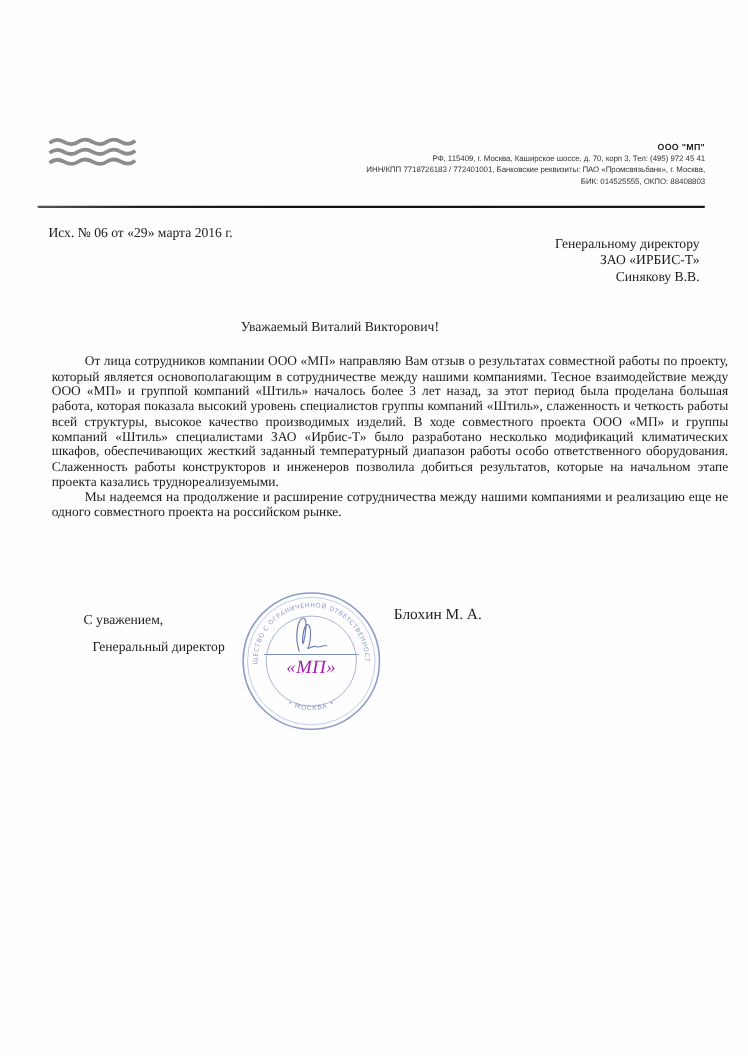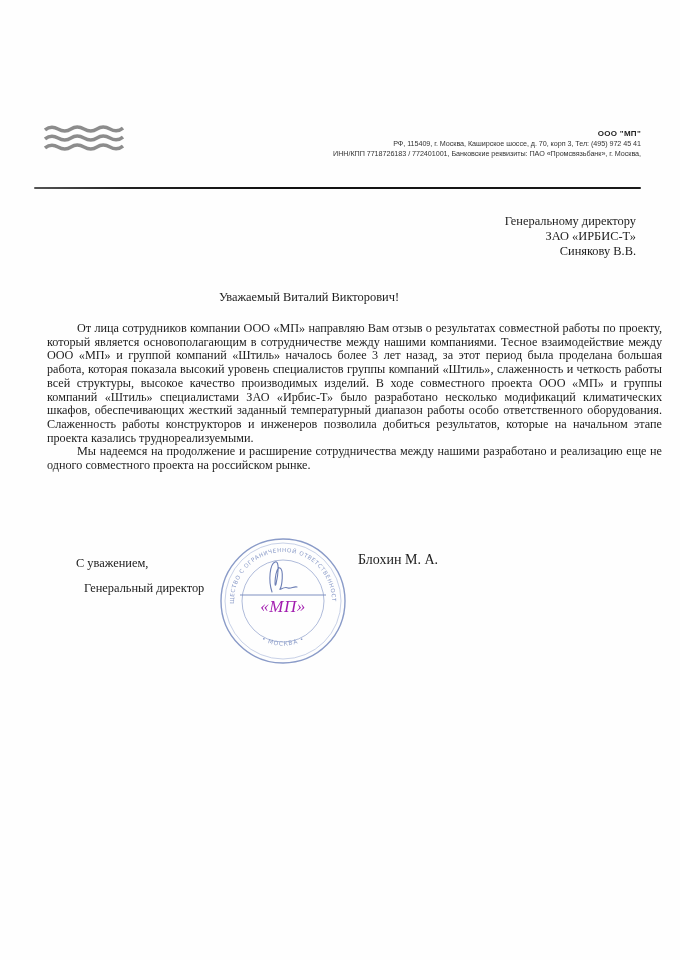--- a/index.html
+++ b/index.html
@@ -148,36 +148,38 @@
       <path d="M1 6 Q 7 1 14 5 T 27 5 T 40 5 T 53 5 T 66 5 T 79 4"></path>
       <path d="M1 15 Q 7 10 14 14 T 27 14 T 40 14 T 53 14 T 66 14 T 79 13"></path>
       <path d="M1 24 Q 7 19 14 23 T 27 23 T 40 23 T 53 23 T 66 23 T 79 22"></path>
     </g>
   </svg>
 
   <div class="company-block">
     <div class="company-name">ООО "МП"</div>
     <div>РФ, 115409, г. Москва, Каширское шоссе, д. 70, корп 3, Тел: (495) 972 45 41</div>
     <div>ИНН/КПП  7718726183 / 772401001, Банковские реквизиты: ПАО «Промсвязьбанк», г. Москва,</div>
+    <div>БИК:  014525555, ОКПО: 88408803</div>
   </div>
 
   <div class="divider"></div>
 
+  <div class="out-ref">Исх. № 06 от «29» марта 2016 г.</div>
 
   <div class="addressee">
     <div>Генеральному директору</div>
     <div>ЗАО «ИРБИС-Т»</div>
     <div>Синякову В.В.</div>
   </div>
 
   <div class="greeting">Уважаемый Виталий Викторович!</div>
 
   <div class="body-text">
     <p>От лица сотрудников компании ООО «МП» направляю Вам отзыв о результатах совместной работы по проекту, который является основополагающим в сотрудничестве между нашими компаниями. Тесное взаимодействие между ООО «МП» и группой компаний «Штиль» началось более 3 лет назад, за этот период была проделана большая работа, которая показала высокий уровень специалистов группы компаний «Штиль», слаженность и четкость работы всей структуры, высокое качество производимых изделий. В ходе совместного проекта ООО «МП» и группы компаний «Штиль» специалистами ЗАО «Ирбис-Т» было разработано несколько модификаций климатических шкафов, обеспечивающих жесткий заданный температурный диапазон работы особо ответственного оборудования. Слаженность работы конструкторов и инженеров позволила добиться результатов, которые на начальном этапе проекта казались труднореализуемыми.</p>
-    <p>Мы надеемся на продолжение и расширение сотрудничества между нашими разработано и реализацию еще не одного совместного проекта на российском рынке.</p>
+    <p>Мы надеемся на продолжение и расширение сотрудничества между нашими компаниями и реализацию еще не одного совместного проекта на российском рынке.</p>
   </div>
 
   <div class="regards">С уважением,</div>
   <div class="sign-title">Генеральный директор</div>
 
   <div class="stamp">
     <svg width="130" height="130" viewBox="0 0 130 130">
       <defs>
         <path id="ringTop" d="M 16 65 A 49 49 0 1 1 114 65"></path>
         <path id="ringBottom" d="M 22 75 A 44 44 0 0 0 108 75"></path>

